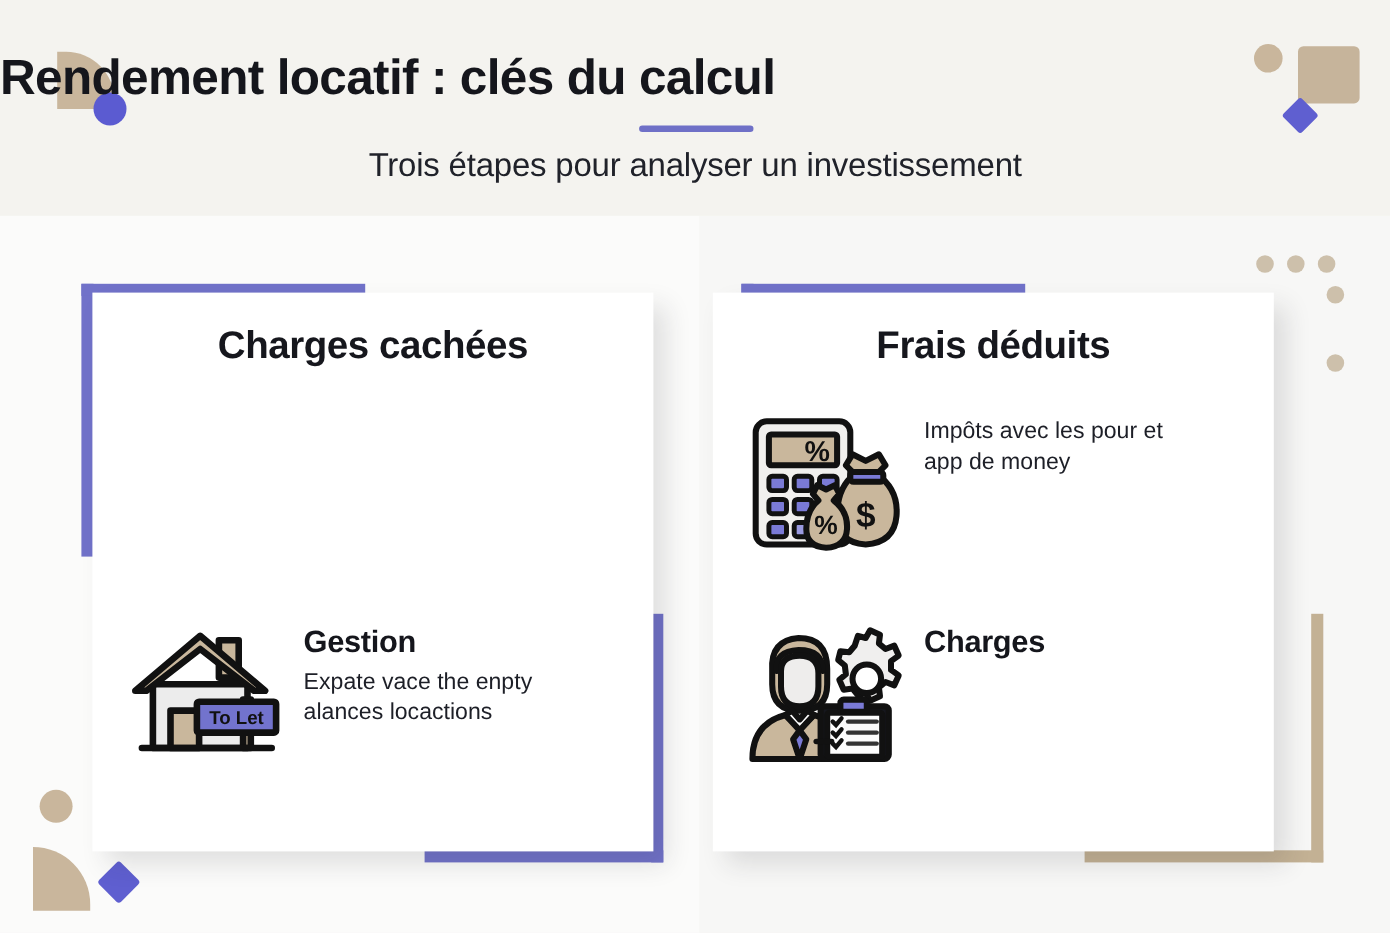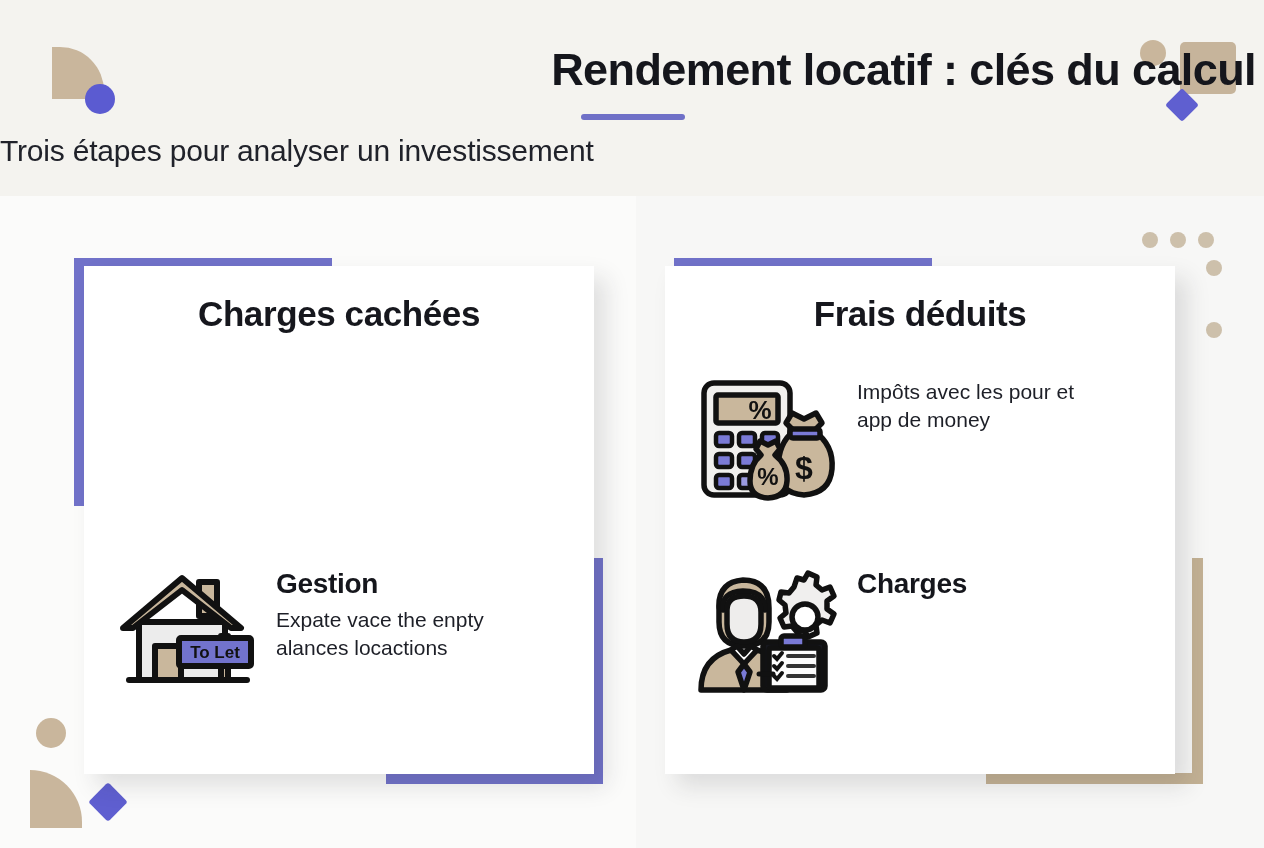--- a/index.html
+++ b/index.html
@@ -16,31 +16,32 @@
   .bg-left  { position:absolute; left:0;   top:196px; width:636px; bottom:0; background:#fbfbfa; }
   .bg-right { position:absolute; left:636px; top:196px; right:0;   bottom:0; background:#f7f7f6; }
 
   
   .header {
     position:absolute; left:0; top:0; width:1264px; height:196px;
     background:#f4f3ef;
   }
   .title {
     position:absolute; left:0; top:44px; width:1256px;
-    text-align:right;
+    text-align:left;
     font-size:45px; font-weight:bold; color:#15161c;
     letter-spacing:-0.6px;
   }
   .title-rule {
     position:absolute; left:581px; top:114px;
     width:104px; height:6px; border-radius:3px;
     background:#6f70c7;
   }
   .subtitle {
     position:absolute; left:0; top:134px; width:1264px;
+    text-align:center;
     font-size:30px; color:#20222a; font-weight:400;
     letter-spacing:-0.2px;
   }
 
   
   .deco-quarter-tl {
     position:absolute; left:52px; top:47px; width:52px; height:52px;
     background:#c9b69c;
     border-radius:0 44px 0 0;
   }
@@ -81,21 +82,21 @@
     background:#5f5fd0; transform:rotate(45deg); border-radius:3px;
   }
 
   
   .card {
     position:absolute;
     background:#ffffff;
     box-shadow:12px 12px 22px rgba(40,40,50,0.13);
   }
   .card-left  { left:84px;  top:266px; width:510px; height:508px; }
-  .card-right { left:665px; top:266px; width:510px; height:508px; }
+  .card-right { left:648px; top:266px; width:510px; height:508px; }
 
   
   .accent {
     position:absolute; z-index:0;
   }
   .accent-tl-v { position:absolute; width:11px; }
   .accent-tl-h { position:absolute; height:11px; }
   .accent-br-v { position:absolute; width:11px; }
   .accent-br-h { position:absolute; height:11px; }
 

